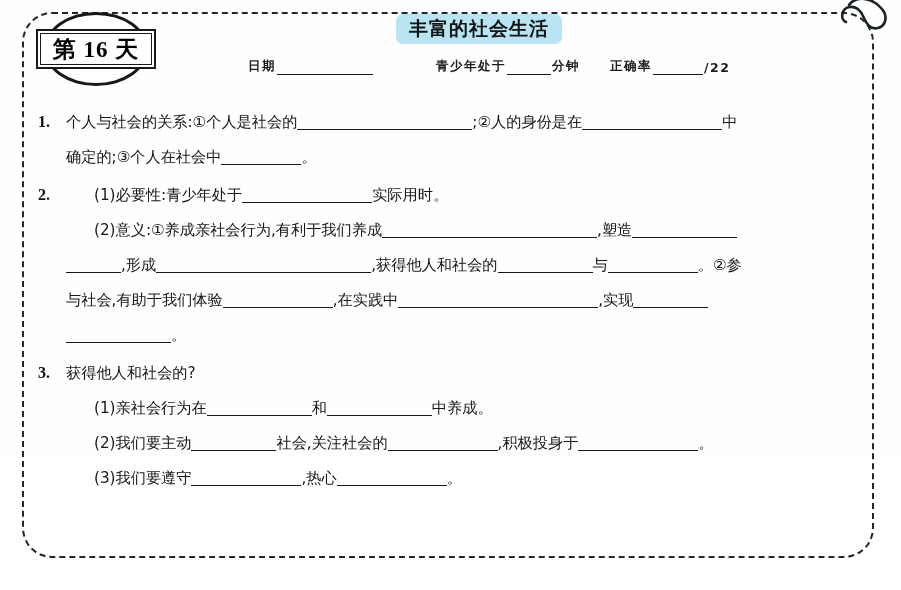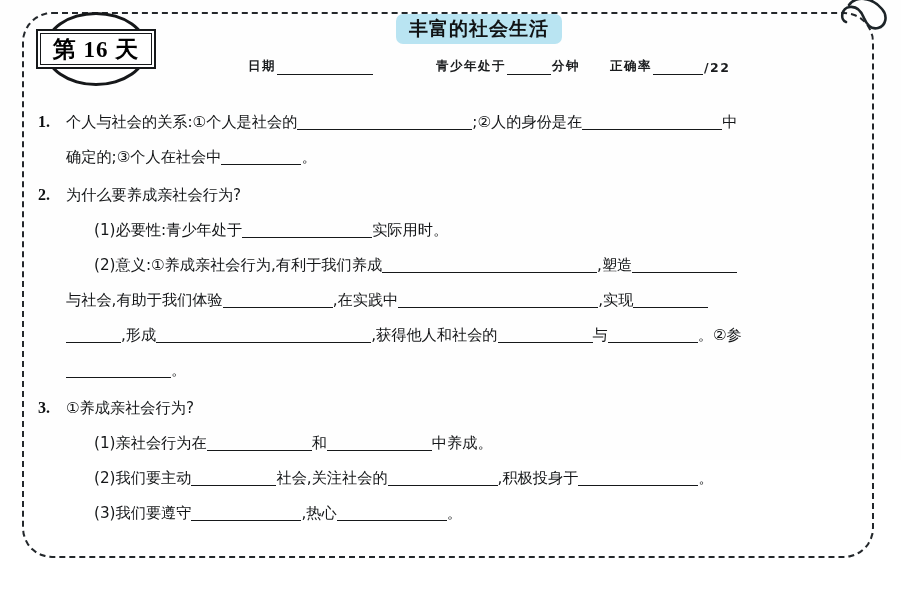--- a/index.html
+++ b/index.html
@@ -258,40 +258,39 @@
           <span class="para"><span>个人与社会的关系:①个人是社会的</span><span class="u f175"></span><span>;②人的身份是在</span><span class="u f140"></span><span>中</span></span>
           <div class="para"><span>确定的;③个人在社会中</span><span class="u f80"></span><span>。</span></div>
         </span>
       </div>
     </div>
 
     <div class="q-block">
       <div class="q-head">
         <span class="q-num">2.</span>
         <span class="q-body">
-          <div class="para">为什么要养成亲社会行为?</div>
 
           <div class="para indent"><span>(1)必要性:青少年处于</span><span class="u f130"></span><span>实际用时。</span></div>
 
           <div class="para indent"><span>(2)意义:①养成亲社会行为,有利于我们养成</span><span class="u f215"></span><span>,塑造</span><span class="u f105"></span></div>
 
+          <div class="para" style="padding-left:0"><span class="u f55"></span><span>,形成</span><span class="u f215"></span><span>,获得他人和社会的</span><span class="u f95"></span><span>与</span><span class="u f90"></span><span>。②参</span></div>
+
           <div class="para" style="padding-left:0"><span>与社会,有助于我们体验</span><span class="u f110"></span><span>,在实践中</span><span class="u f200"></span><span>,实现</span><span class="u f75"></span></div>
-
-          <div class="para" style="padding-left:0"><span class="u f55"></span><span>,形成</span><span class="u f215"></span><span>,获得他人和社会的</span><span class="u f95"></span><span>与</span><span class="u f90"></span><span>。②参</span></div>
 
           <div class="para" style="padding-left:0"><span class="u f105"></span><span>。</span></div>
         </span>
       </div>
     </div>
 
     <div class="q-block">
       <div class="q-head">
         <span class="q-num">3.</span>
         <span class="q-body">
-          <div class="para">①养成亲社会行为?</div>
+          <div class="para">获得他人和社会的?</div>
 
           <div class="para indent"><span>(1)亲社会行为在</span><span class="f105 u"></span><span>和</span><span class="u f105"></span><span>中养成。</span></div>
 
           <div class="para indent"><span>(2)我们要主动</span><span class="u f85"></span><span>社会,关注社会的</span><span class="u f110"></span><span>,积极投身于</span><span class="u f120"></span><span>。</span></div>
 
           <div class="para indent"><span>(3)我们要遵守</span><span class="u f110"></span><span>,热心</span><span class="u f110"></span><span>。</span></div>
 
         </span>
       </div>
     </div>

